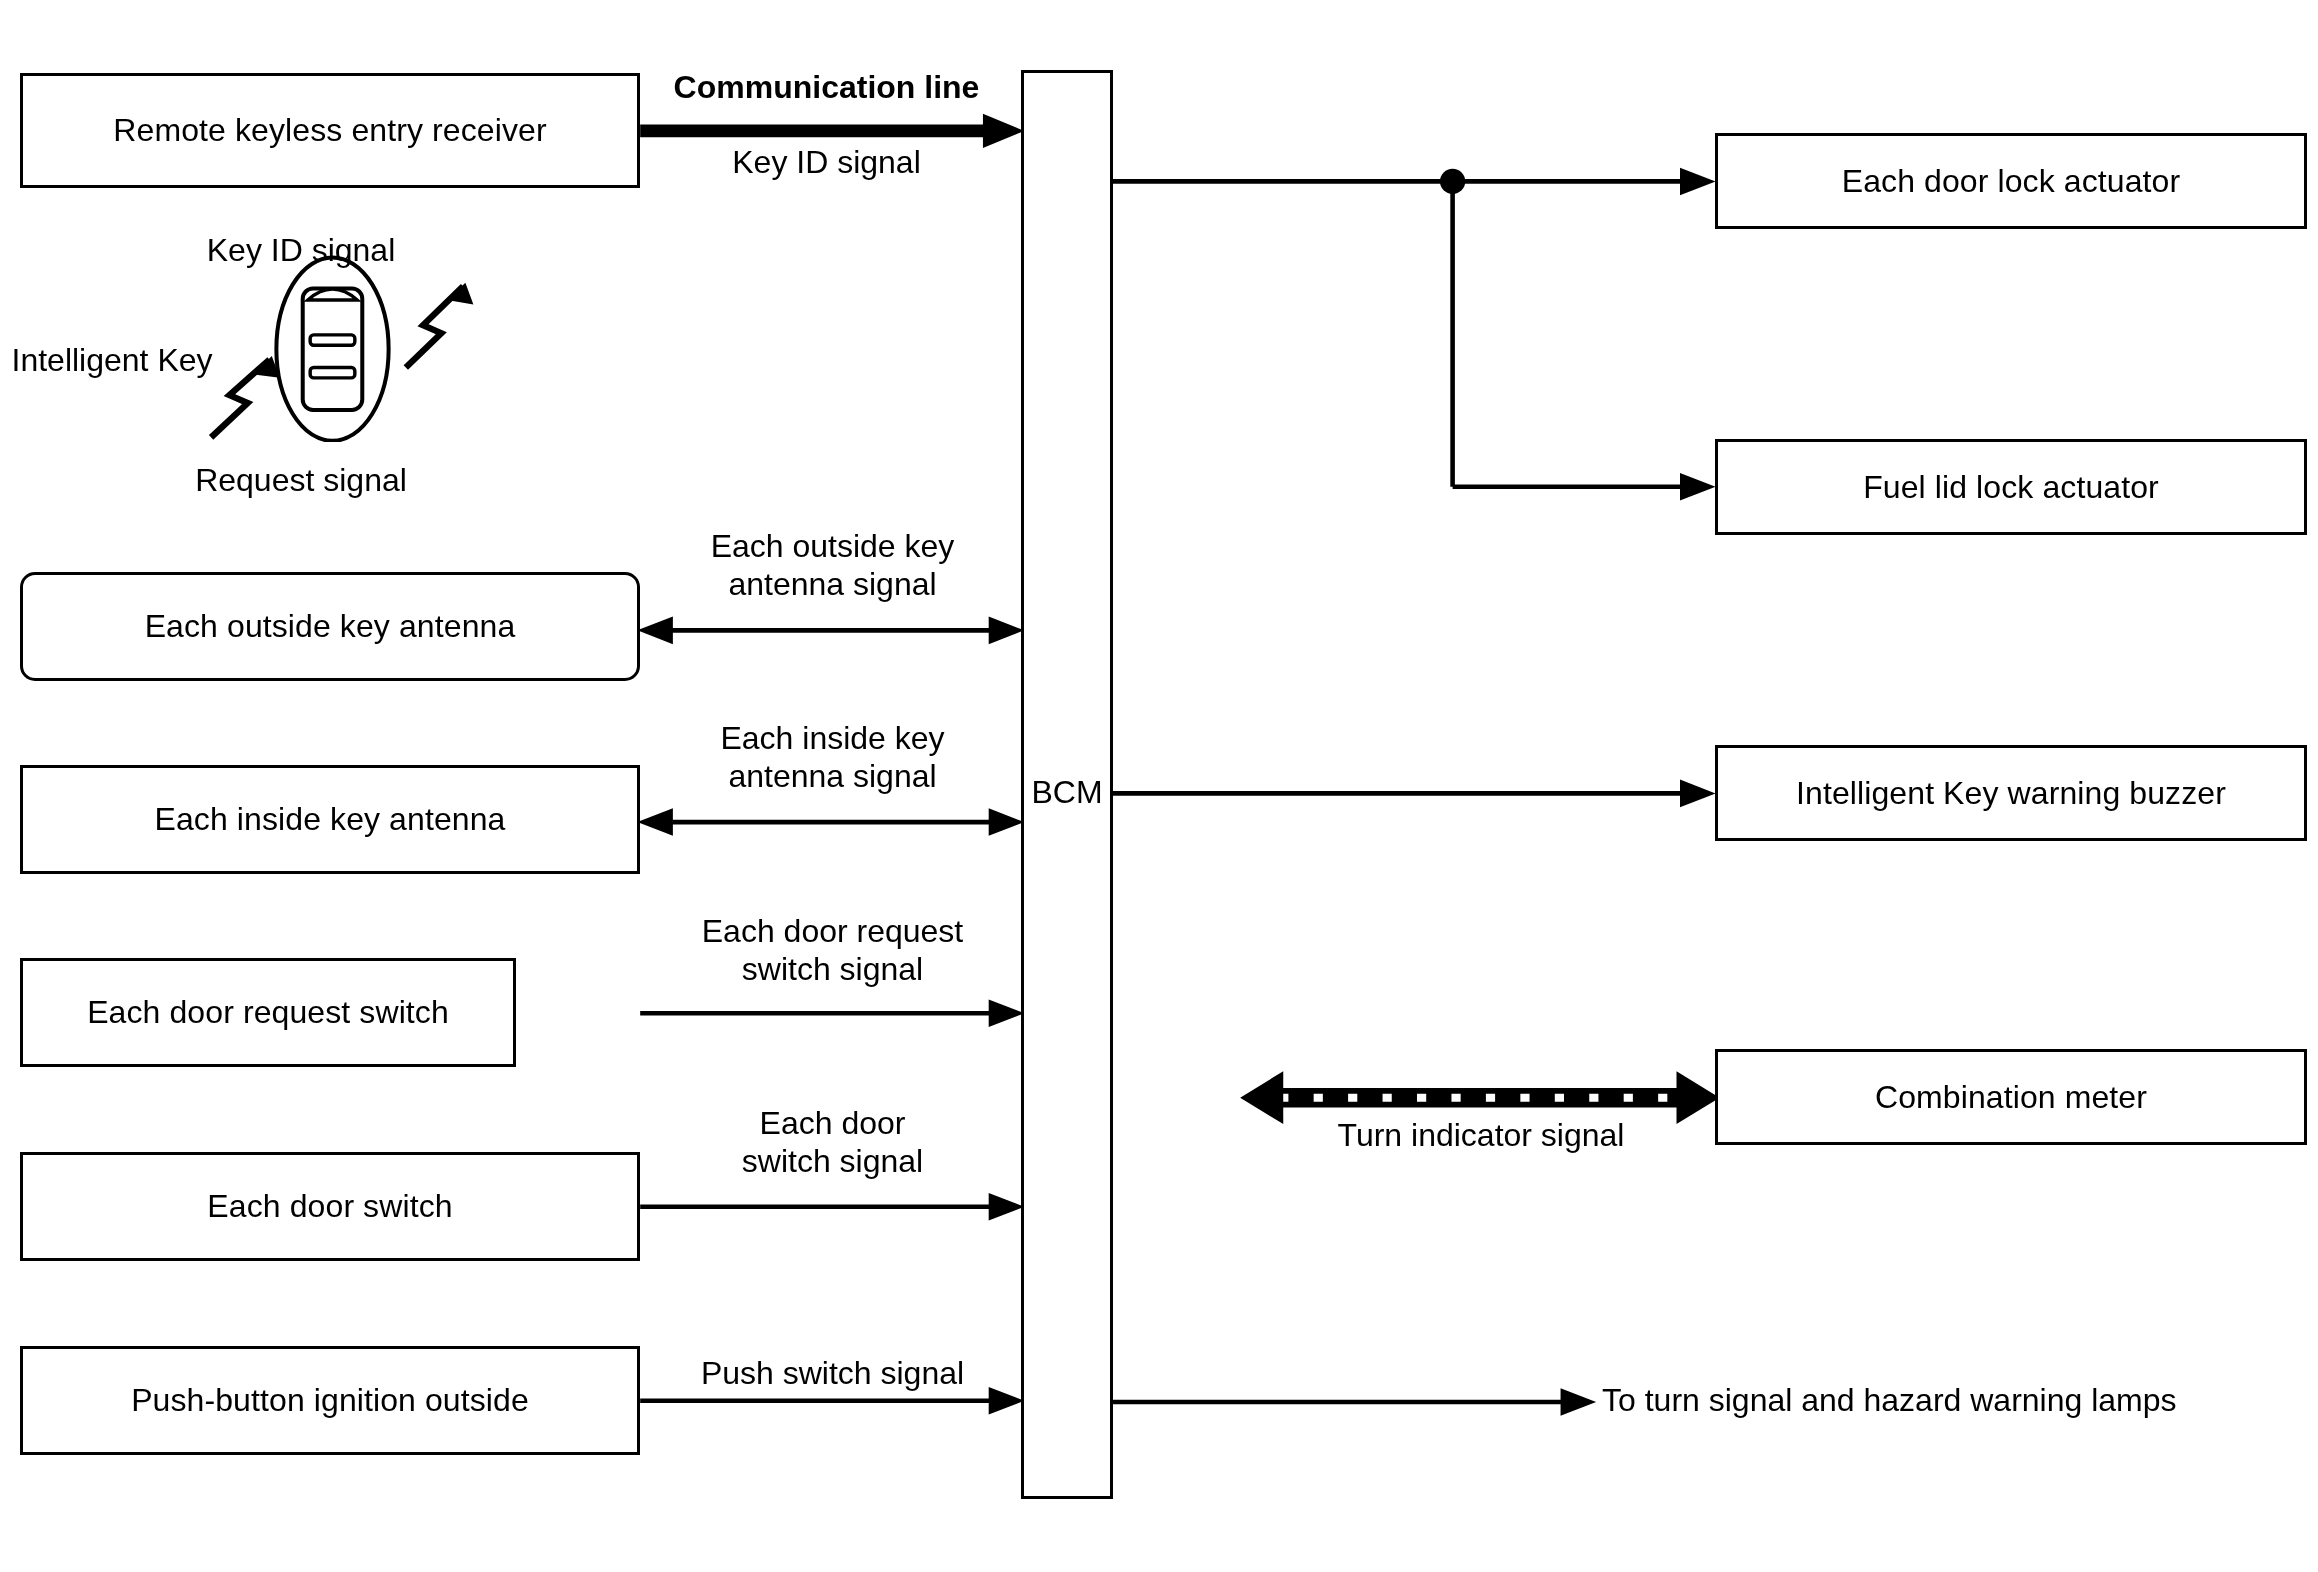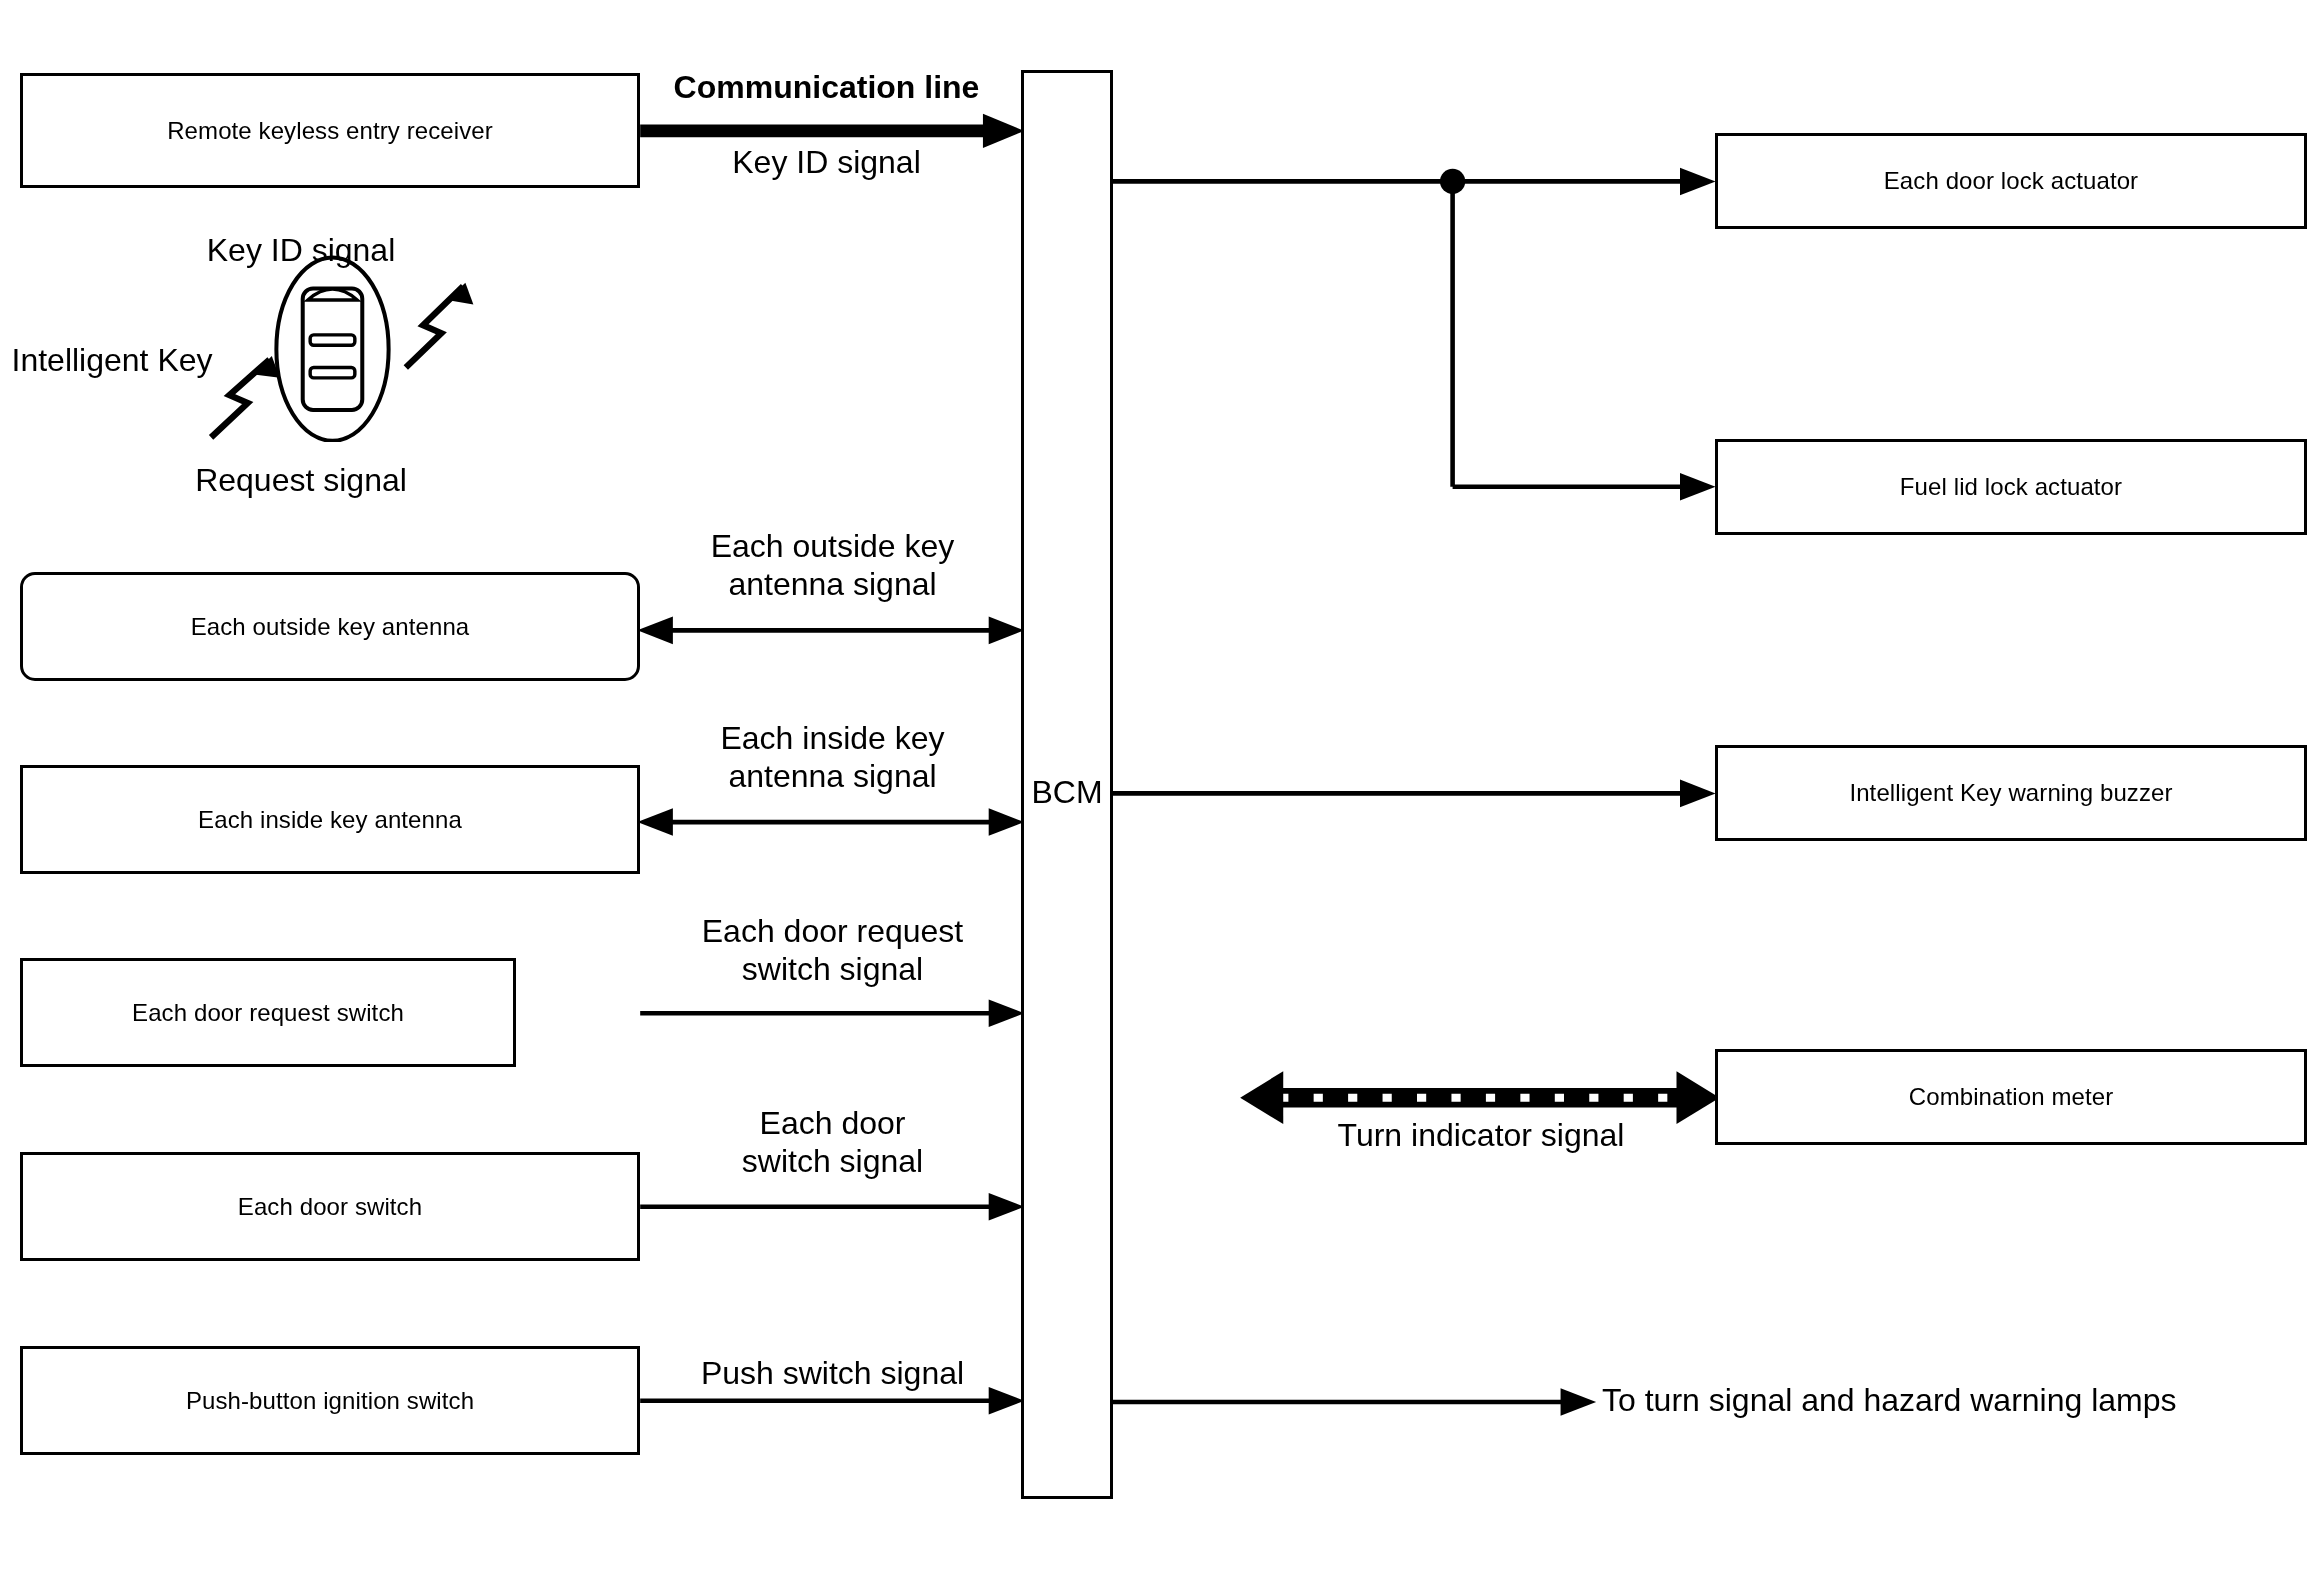--- a/index.html
+++ b/index.html
@@ -27,21 +27,21 @@
     position: absolute;
     box-sizing: border-box;
     border: 3.4px solid #000000;
     background: #ffffff;
     display: flex;
     align-items: center;
     justify-content: center;
     text-align: center;
   }
   .box-label {
-    font-size: 24px;
+    font-size: 32px;
     line-height: 1.15;
     letter-spacing: 0.1px;
     white-space: nowrap;
   }
   .edge-label {
     position: absolute;
     font-size: 32px;
     line-height: 1.18;
     text-align: center;
     white-space: pre-line;
@@ -167,21 +167,21 @@
 
   <div class="box" style="left:20px; top:958px; width:496px; height:109px;">
     <span class="box-label">Each door request switch</span>
   </div>
 
   <div class="box" style="left:20px; top:1152px; width:620px; height:109px;">
     <span class="box-label">Each door switch</span>
   </div>
 
   <div class="box" style="left:20px; top:1346px; width:620px; height:109px;">
-    <span class="box-label">Push-button ignition switch</span>
+    <span class="box-label">Push-button ignition outside</span>
   </div>
 
   <div class="box" style="left:1021px; top:70px; width:92px; height:1429px; align-items:flex-start; justify-content:center;">
   </div>
   <div class="bcm-label" style="left:1021px; top:774px; width:92px;">BCM</div>
 
   <div class="box" style="left:1715px; top:133px; width:592px; height:96px;">
     <span class="box-label">Each door lock actuator</span>
   </div>
 

